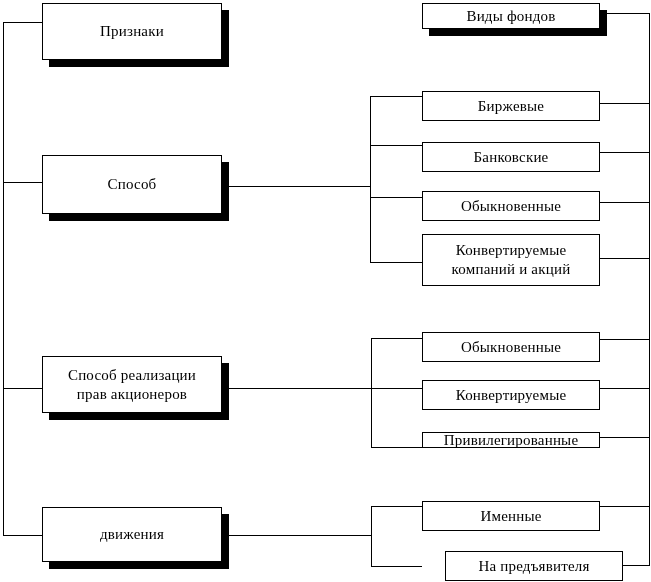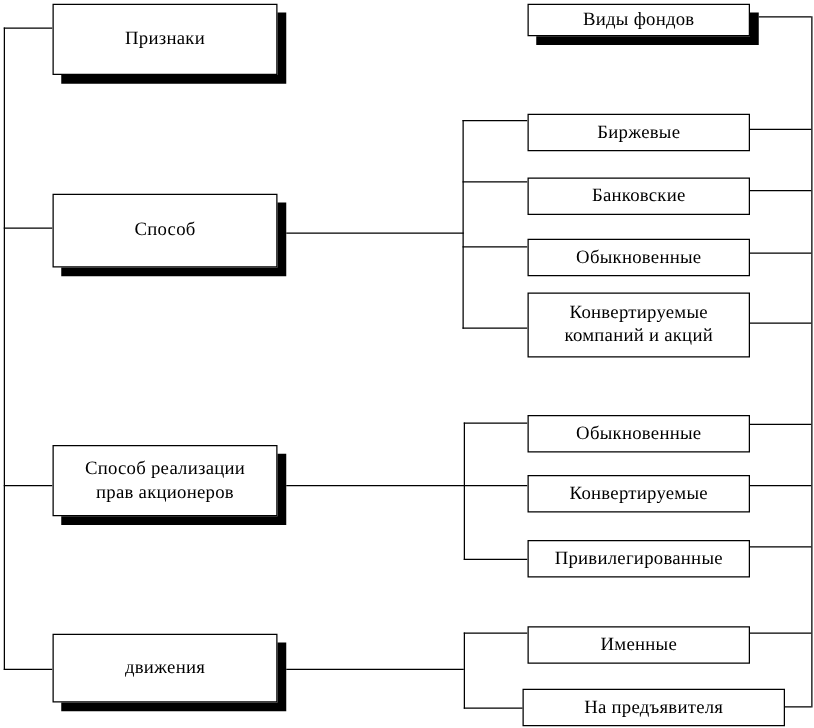--- a/index.html
+++ b/index.html
@@ -107,24 +107,24 @@
     <span class="bl">Конвертируемые</span>
     <span class="bl">компаний и акций</span>
   </div>
 
   <div class="box" style="left:422px;top:332px;width:178px;height:30px">
     <span class="bl">Обыкновенные</span>
   </div>
   <div class="box" style="left:422px;top:380px;width:178px;height:30px">
     <span class="bl">Конвертируемые</span>
   </div>
-  <div class="box" style="left:422px;top:432px;width:178px;height:30px">
+  <div class="box" style="left:422px;top:432px;width:178px;height:16px">
     <span class="bl">Привилегированные</span>
   </div>
 
   <div class="box" style="left:422px;top:501px;width:178px;height:30px">
     <span class="bl">Именные</span>
   </div>
-  <div class="box" style="left:418px;top:551px;width:210px;height:30px">
+  <div class="box" style="left:445px;top:551px;width:178px;height:30px">
     <span class="bl">На предъявителя</span>
   </div>
 
 </div>
 
 </body></html>

